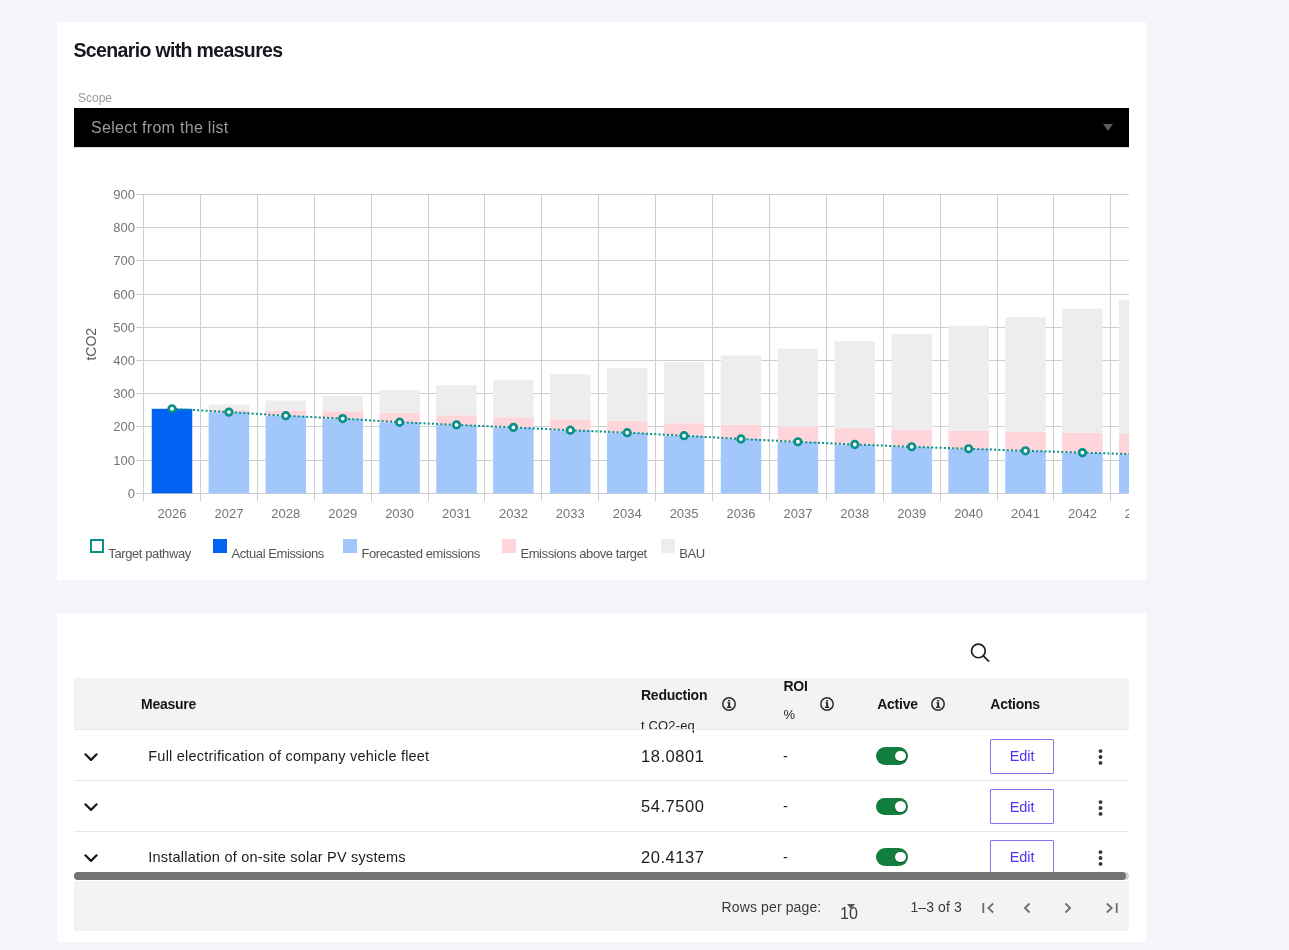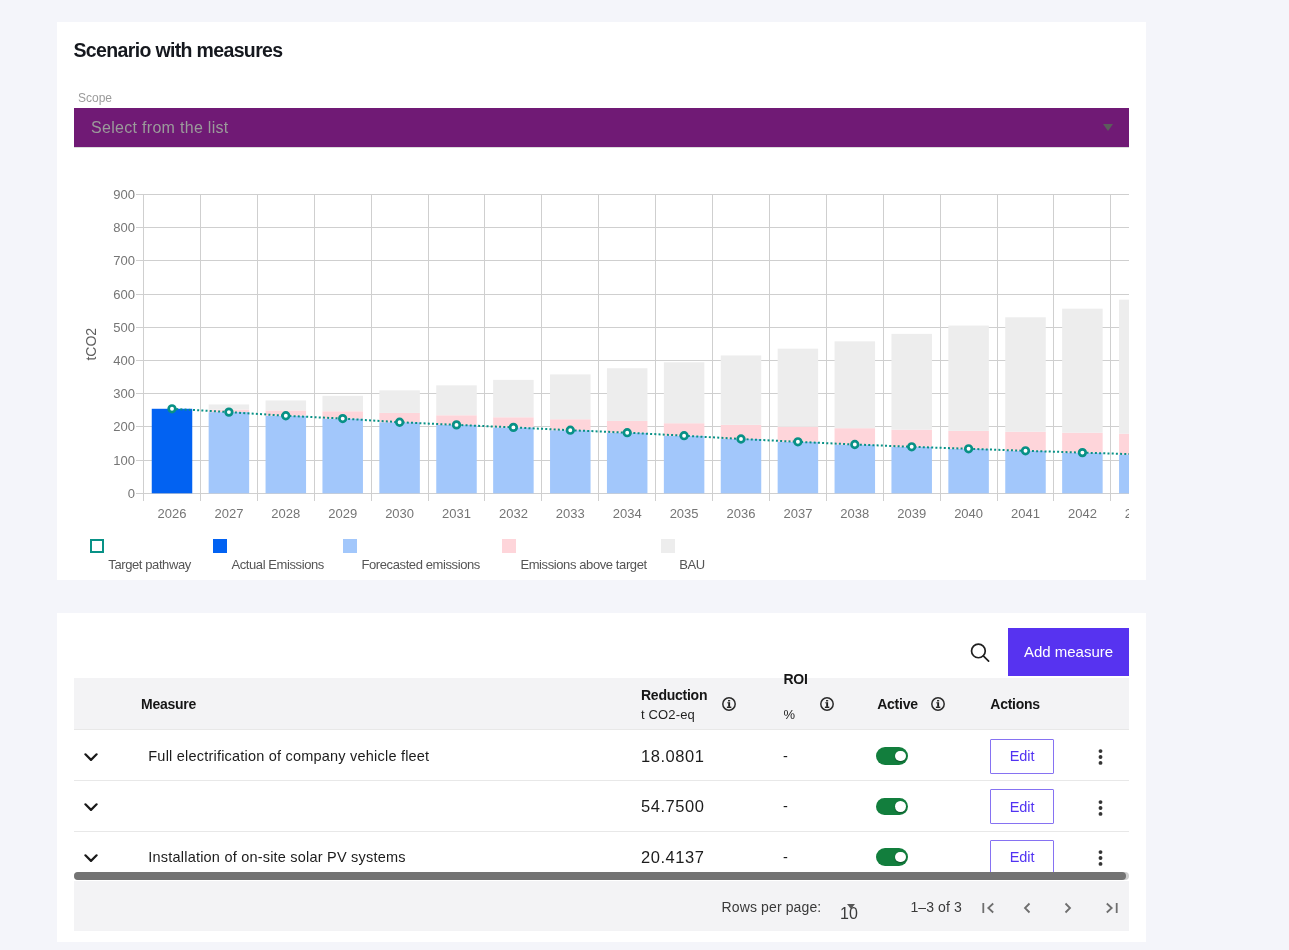--- a/index.html
+++ b/index.html
@@ -3,32 +3,32 @@
 <meta charset="utf-8">
 <style>
 * { margin:0; padding:0; box-sizing:border-box; }
 html,body { width:1289px; height:950px; background:#f4f5fa; font-family:"Liberation Sans",sans-serif; overflow:hidden; }
 .card { position:absolute; background:#ffffff; }
 .abs { position:absolute; }
 #card1 { left:57px; top:21.5px; width:1088.5px; height:558px; }
 #card2 { left:57px; top:612.5px; width:1088.5px; height:329.5px; }
 .title { position:absolute; left:16.5px; top:17px; font-size:19.5px; font-weight:700; color:#15181e; letter-spacing:-0.65px; }
 .scope { position:absolute; left:21px; top:69px; font-size:12px; color:#9b9b9b; }
-.select { position:absolute; left:16.5px; top:86.3px; width:1055.5px; height:40px; background:#701a75; border-bottom:1.6px solid #dcdcdc; }
+.select { position:absolute; left:16.5px; top:86.3px; width:1055.5px; height:40px; background:#000000; border-bottom:1.6px solid #dcdcdc; }
 .select .ph { position:absolute; left:17.5px; top:11px; font-size:16px; color:#9b9b9b; letter-spacing:0.3px; }
 .select .caret { position:absolute; right:16.5px; top:16.5px; width:0; height:0; border-left:5.5px solid transparent; border-right:5.5px solid transparent; border-top:7px solid #5c5c5c; }
 .chart { position:absolute; left:0; top:0; }
 .leg-item { position:absolute; top:517.5px; height:14px; }
 .leg-sq { position:absolute; left:0; top:0; width:14px; height:14px; }
 .sq-outline { background:#fff; border:2px solid #089186; }
 .sq-blue { background:#0262f2; }
 .sq-lblue { background:#a2c7fb; }
 .sq-pink { background:#fed5da; }
 .sq-gray { background:#ededed; }
-.leg-t { position:absolute; left:18.3px; top:18px; font-size:13px; color:#555; white-space:nowrap; letter-spacing:-0.4px;text-align:center; }
+.leg-t { position:absolute; left:18.3px; top:7px; font-size:13px; color:#555; white-space:nowrap; letter-spacing:-0.4px;text-align:center; }
 .addbtn { position:absolute; left:951px; top:15px; width:121px; height:48px; background:#5733f0; color:#fff; font-size:15px; display:flex; align-items:center; justify-content:center; }
 .thead { position:absolute; left:17px; top:65px; width:1055px; height:51px; background:#f3f3f5; }
 .th { position:absolute; font-size:14px; font-weight:700; color:#161616; letter-spacing:-0.25px; }
 .th-sub { position:absolute; font-size:13px; font-weight:400; color:#1f1f1f; letter-spacing:0.15px; }
 .rowline { position:absolute; left:17px; width:1055px; height:1px; background:#e8e8e8; }
 .rowtext { font-size:14.5px; color:#1c1c1c; white-space:nowrap; letter-spacing:0.21px; }
 .rownum { font-size:16.5px; color:#1c1c1c; letter-spacing:0.55px; }
 .toggle { width:32px; height:17.6px; border-radius:9px; background:#127e3d; }
 .knob { position:absolute; right:1.8px; top:3.4px; width:10.8px; height:10.8px; border-radius:50%; background:#fff; box-shadow:0 1px 1.5px rgba(0,0,0,0.35); }
 .editbtn { width:63.5px; height:35px; border:1px solid #8672f2; border-radius:1px; color:#5233f2; font-size:14.5px; letter-spacing:-0.1px; display:flex; align-items:center; justify-content:center; background:#fff; }
@@ -206,35 +206,34 @@
       <span class="leg-sq sq-gray"></span>
       <span class="leg-t">BAU</span>
     </div>
 </div>
 <div class="card" id="card2">
 
   <svg class="abs" style="left:911px;top:28px" width="22" height="22" viewBox="0 0 22 22">
       <circle cx="10.4" cy="9.9" r="6.85" fill="none" stroke="#1f1f1f" stroke-width="1.7"></circle>
       <line x1="15.3" y1="14.8" x2="20.6" y2="20.1" stroke="#1f1f1f" stroke-width="1.7" stroke-linecap="round"></line>
     </svg>
-  <div class="addbtn">Add measure</div>
   <div class="thead"></div>
   <div class="th" style="left:84px;top:83.5px">Measure</div>
   <div class="th" style="left:584px;top:74.5px">Reduction</div>
-  <div class="th-sub" style="left:584px;top:94px">t CO2-eq</div>
+  <div class="th-sub" style="left:584px;top:105px">t CO2-eq</div>
   <svg class="abs" style="left:664.8px;top:84.7px" width="14" height="14" viewBox="0 0 14 14">
       <circle cx="7" cy="7" r="6.2" fill="none" stroke="#2b2b2b" stroke-width="1.5"></circle>
       <g fill="#1c1c1c">
         <rect x="6" y="3.1" width="2.2" height="1.3"></rect>
         <rect x="5.4" y="5.2" width="0.9" height="1.1"></rect>
         <rect x="6.2" y="5.2" width="1.9" height="4.6"></rect>
         <rect x="4.9" y="9.6" width="4.4" height="1.35"></rect>
       </g>
     </svg>
-  <div class="th" style="left:726.4px;top:58px">ROI</div>
+  <div class="th" style="left:726.4px;top:65px">ROI</div>
   <div class="th-sub" style="left:726.4px;top:94px">%</div>
   <svg class="abs" style="left:763px;top:84.7px" width="14" height="14" viewBox="0 0 14 14">
       <circle cx="7" cy="7" r="6.2" fill="none" stroke="#2b2b2b" stroke-width="1.5"></circle>
       <g fill="#1c1c1c">
         <rect x="6" y="3.1" width="2.2" height="1.3"></rect>
         <rect x="5.4" y="5.2" width="0.9" height="1.1"></rect>
         <rect x="6.2" y="5.2" width="1.9" height="4.6"></rect>
         <rect x="4.9" y="9.6" width="4.4" height="1.35"></rect>
       </g>
     </svg>

